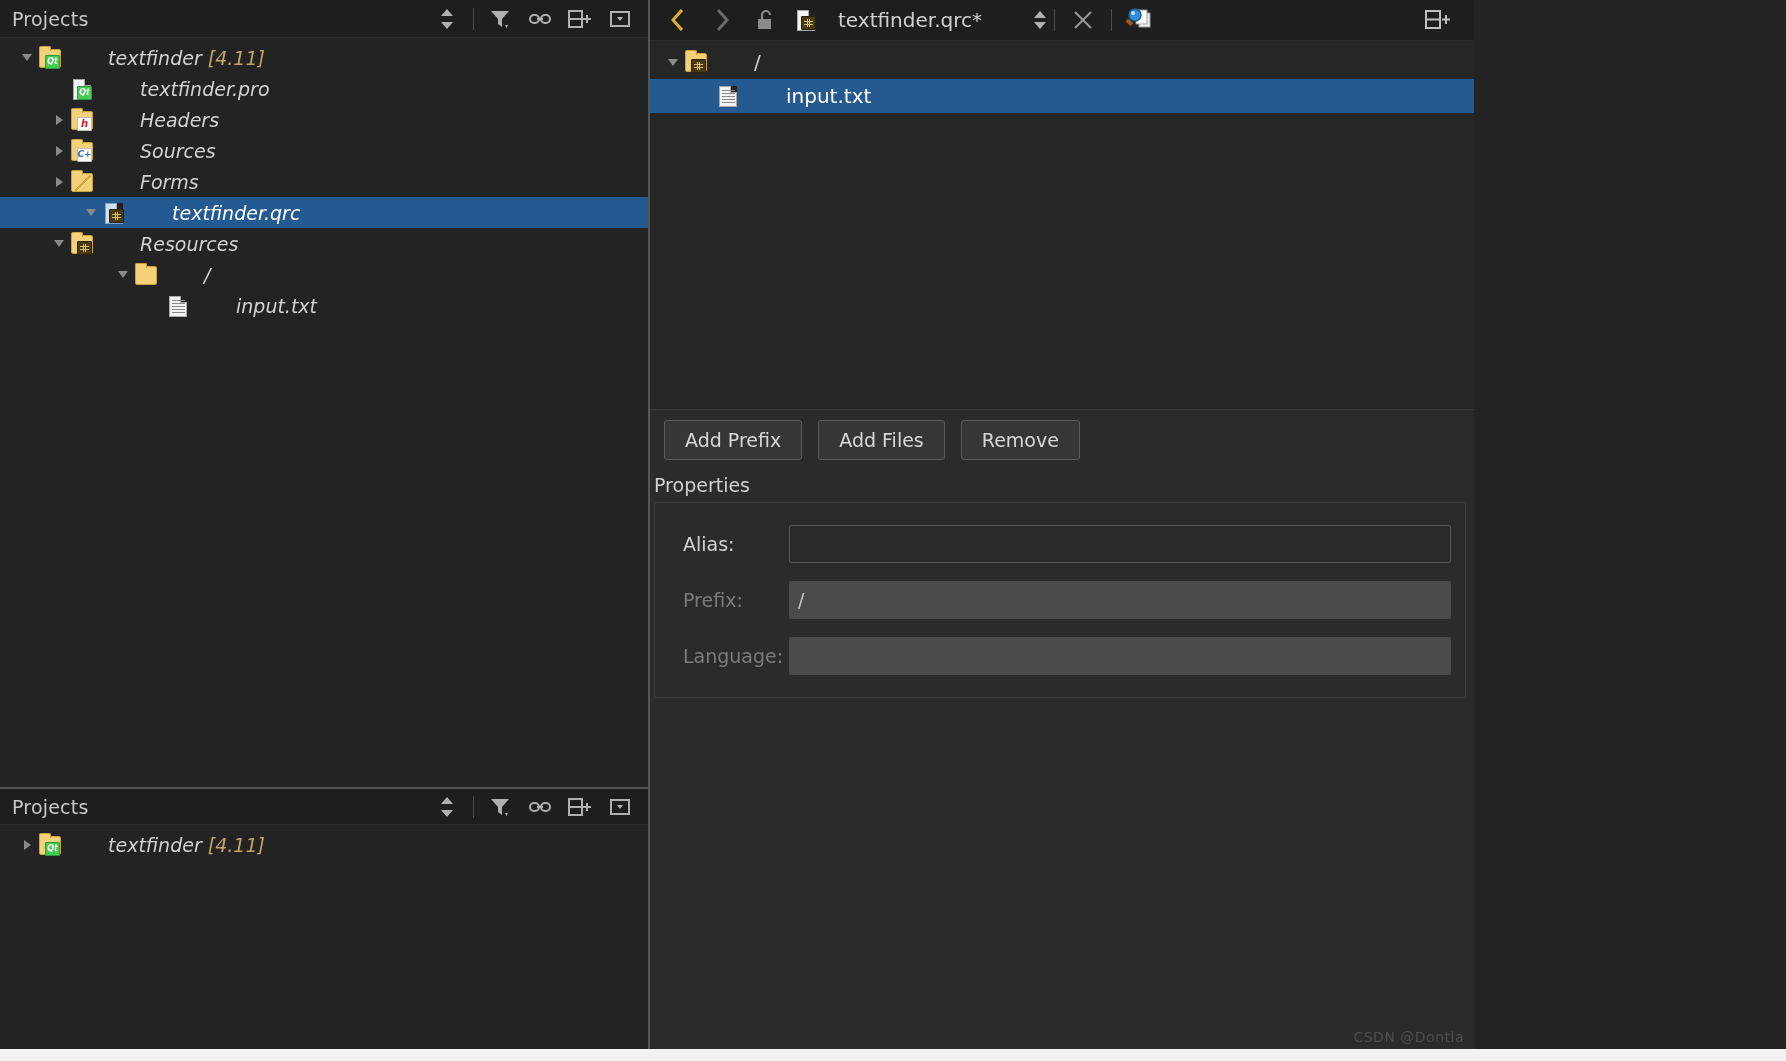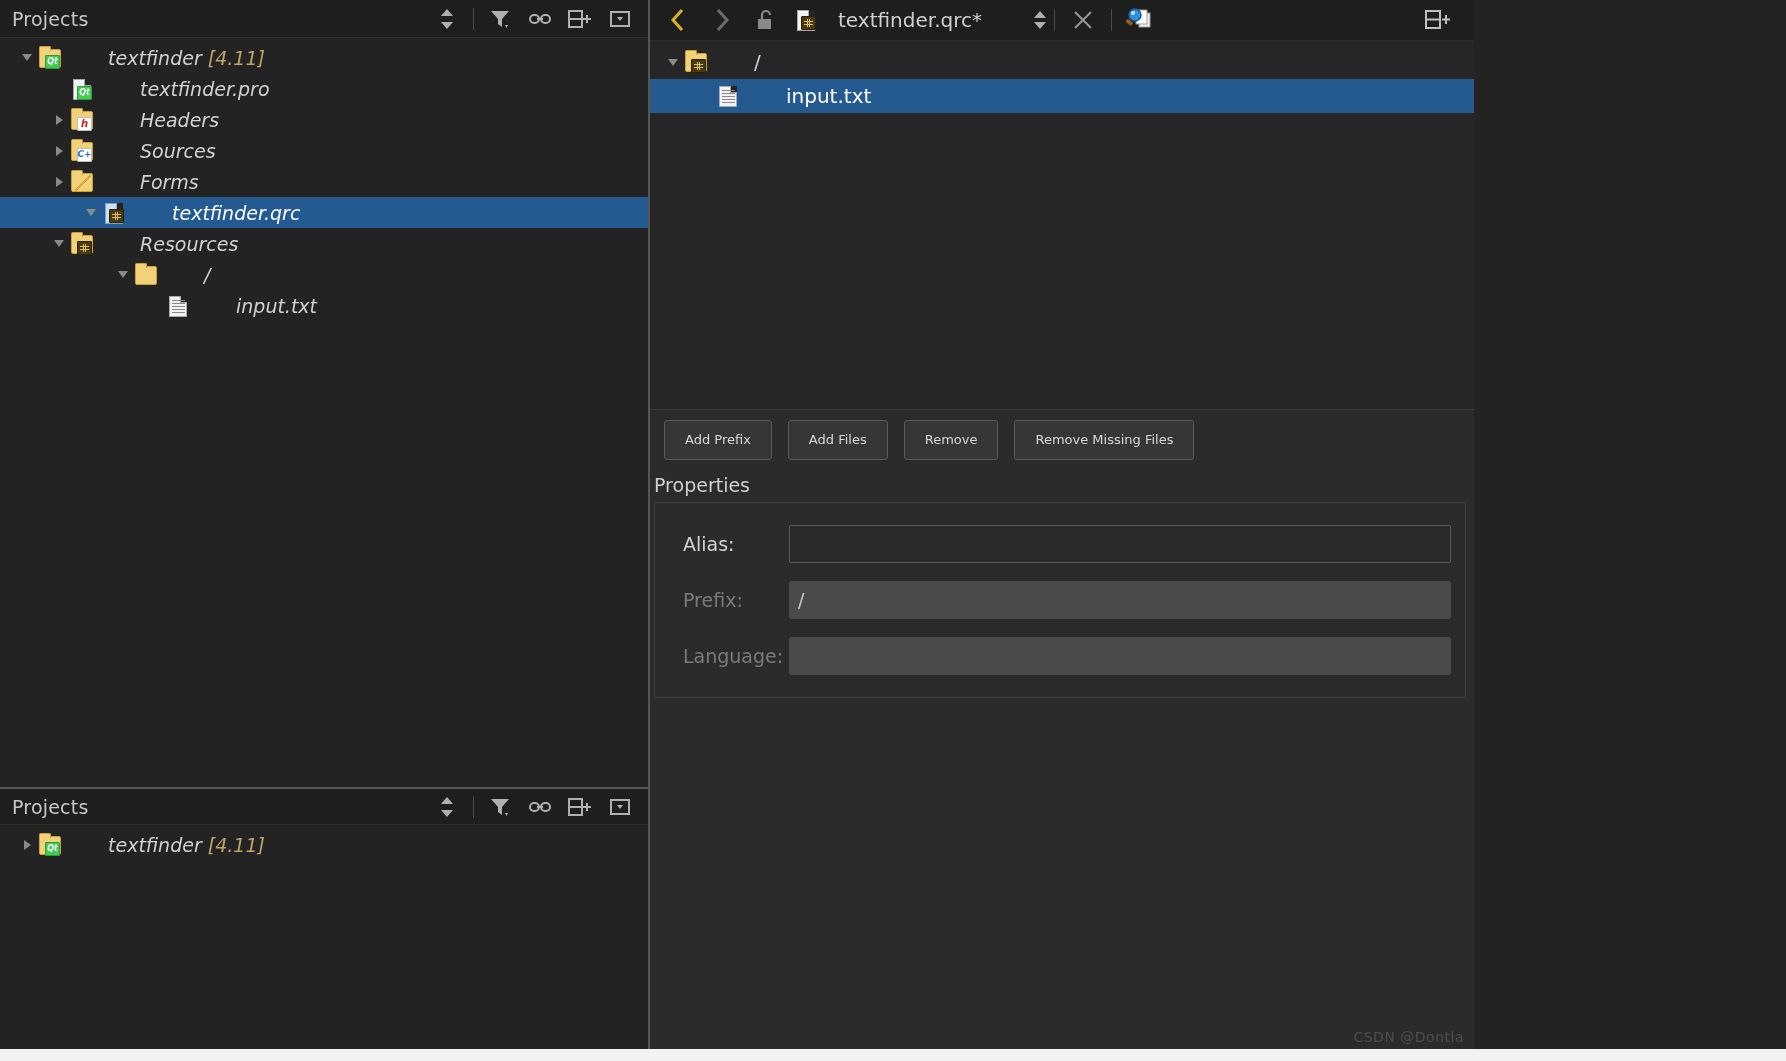--- a/index.html
+++ b/index.html
@@ -134,21 +134,21 @@
     display: flex; align-items: center; gap: 16px;
     padding: 10px 0 10px 14px;
     background: #2b2b2b;
     border-top: 1px solid #3a3a3a;
   }
   .qbtn {
     background: #363636;
     border: 1px solid #5a5a5a;
     border-radius: 3px;
     color: #d8d8d8;
-    font-size: 13px;
+    font-size: 19px;
     font-family: "DejaVu Sans", "Liberation Sans", sans-serif;
     padding: 8px 20px;
     height: 40px;
     white-space: nowrap;
     cursor: pointer;
   }
 
   .props-wrap { background: #2b2b2b; padding: 0 0 0 0; }
   .props-label {
     color: #d0d0d0; font-size: 19px;
@@ -540,21 +540,20 @@
             <span class="txtlines"></span>
           </span>
           <span class="lbl">input.txt</span>
         </div>
       </div>
 
     <div class="btn-bar">
         <button class="qbtn">Add Prefix</button>
         <button class="qbtn">Add Files</button>
         <button class="qbtn">Remove</button>
-        <button class="qbtn">Remove Missing Files</button>
       </div>
 
     <div class="props-wrap">
       <div class="props-label">Properties</div>
       <div class="props-box">
           <div class="form-row">
             <div class="form-label">Alias:</div>
             <input type="text" class="field" style="">
           </div>
           <div class="form-row">

